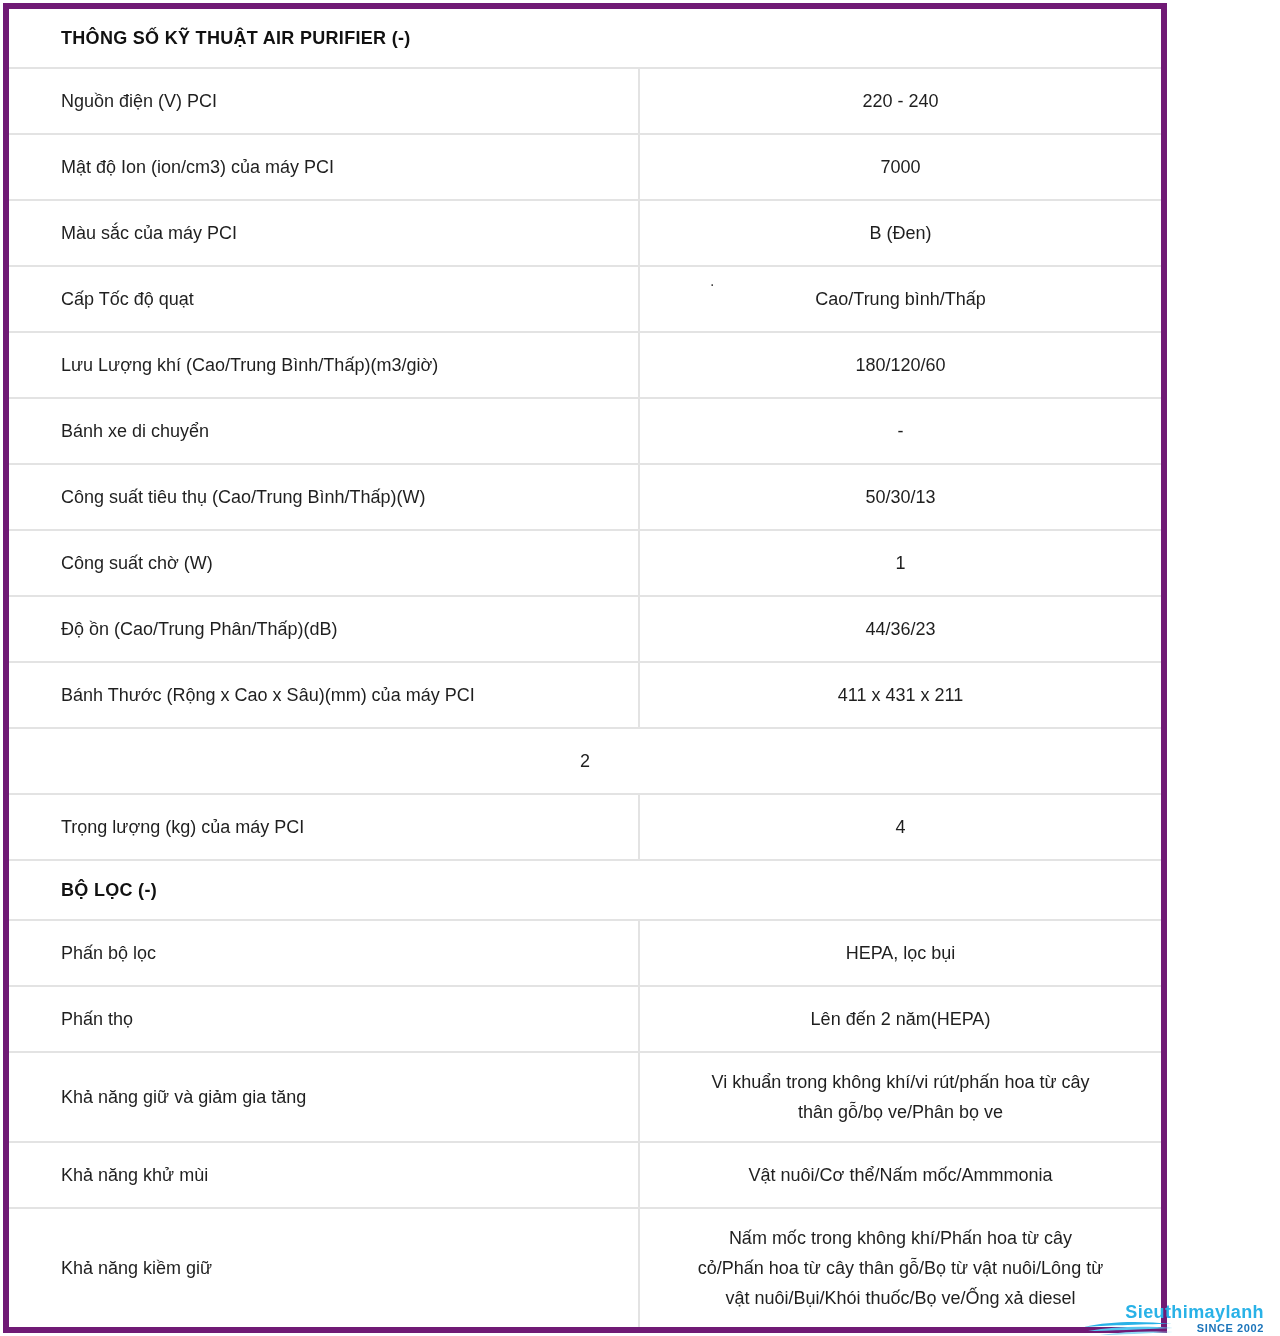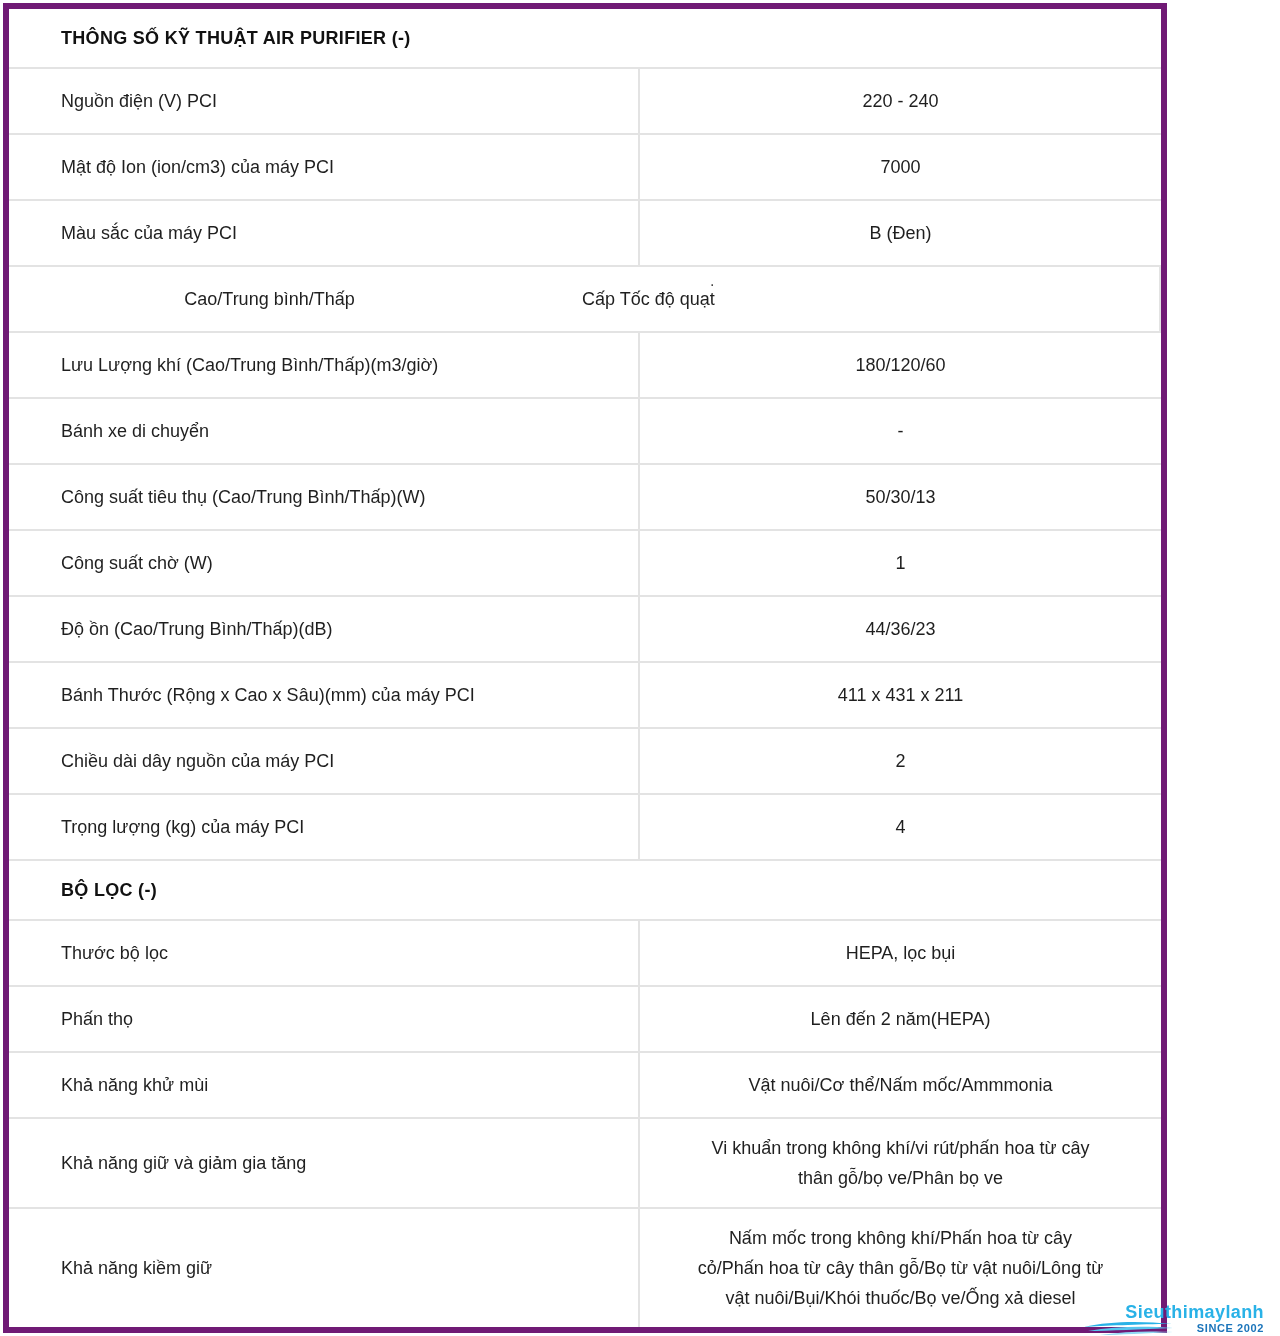--- a/index.html
+++ b/index.html
@@ -120,77 +120,76 @@
       </div>
       <div class="row spec-row">
         <div class="cell label">Mật độ Ion (ion/cm3) của máy PCI</div>
         <div class="cell value">7000</div>
       </div>
       <div class="row spec-row">
         <div class="cell label">Màu sắc của máy PCI</div>
         <div class="cell value">B (Đen)</div>
       </div>
       <div class="row spec-row">
+        <div class="cell label">Cấp Tốc độ quạt</div>
         <div class="cell value">Cao/Trung bình/Thấp</div>
-        <div class="cell label">Cấp Tốc độ quạt</div>
       </div>
       <div class="row spec-row">
         <div class="cell label">Lưu Lượng khí (Cao/Trung Bình/Thấp)(m3/giờ)</div>
         <div class="cell value">180/120/60</div>
       </div>
       <div class="row spec-row">
         <div class="cell label">Bánh xe di chuyển</div>
         <div class="cell value">-</div>
       </div>
       <div class="row spec-row">
         <div class="cell label">Công suất tiêu thụ (Cao/Trung Bình/Thấp)(W)</div>
         <div class="cell value">50/30/13</div>
       </div>
       <div class="row spec-row">
         <div class="cell label">Công suất chờ (W)</div>
         <div class="cell value">1</div>
       </div>
       <div class="row spec-row">
-        <div class="cell label">Độ ồn (Cao/Trung Bình/Thấp)(dB)</div>
+        <div class="cell label">Độ ồn (Cao/Trung Phân/Thấp)(dB)</div>
         <div class="cell value">44/36/23</div>
       </div>
       <div class="row spec-row">
         <div class="cell label">Bánh Thước (Rộng x Cao x Sâu)(mm) của máy PCI</div>
         <div class="cell value">411 x 431 x 211</div>
       </div>
       <div class="row spec-row">
-        <div class="cell label">Chiều dài dây nguồn của máy PCI</div>
         <div class="cell value">2</div>
       </div>
       <div class="row spec-row">
         <div class="cell label">Trọng lượng (kg) của máy PCI</div>
         <div class="cell value">4</div>
       </div>
     </div>
 
   <div class="row title-row">
     <div class="title-cell">BỘ LỌC (-)</div>
   </div>
 
   <div class="rows-group">
       <div class="row spec-row">
-        <div class="cell label">Thước bộ lọc</div>
+        <div class="cell label">Phấn bộ lọc</div>
         <div class="cell value">HEPA, lọc bụi</div>
       </div>
       <div class="row spec-row">
         <div class="cell label">Phấn thọ</div>
         <div class="cell value">Lên đến 2 năm(HEPA)</div>
       </div>
       <div class="row spec-row">
+        <div class="cell label">Khả năng giữ và giảm gia tăng</div>
+        <div class="cell value">Vi khuẩn trong không khí/vi rút/phấn hoa từ cây thân gỗ/bọ ve/Phân bọ ve</div>
+      </div>
+      <div class="row spec-row">
         <div class="cell label">Khả năng khử mùi</div>
         <div class="cell value">Vật nuôi/Cơ thể/Nấm mốc/Ammmonia</div>
-      </div>
-      <div class="row spec-row">
-        <div class="cell label">Khả năng giữ và giảm gia tăng</div>
-        <div class="cell value">Vi khuẩn trong không khí/vi rút/phấn hoa từ cây thân gỗ/bọ ve/Phân bọ ve</div>
       </div>
       <div class="row spec-row">
         <div class="cell label">Khả năng kiềm giữ</div>
         <div class="cell value">Nấm mốc trong không khí/Phấn hoa từ cây cỏ/Phấn hoa từ cây thân gỗ/Bọ từ vật nuôi/Lông từ vật nuôi/Bụi/Khói thuốc/Bọ ve/Ống xả diesel</div>
       </div>
     </div>
 
 </div>
 
 <span class="stray-dot">.</span>

